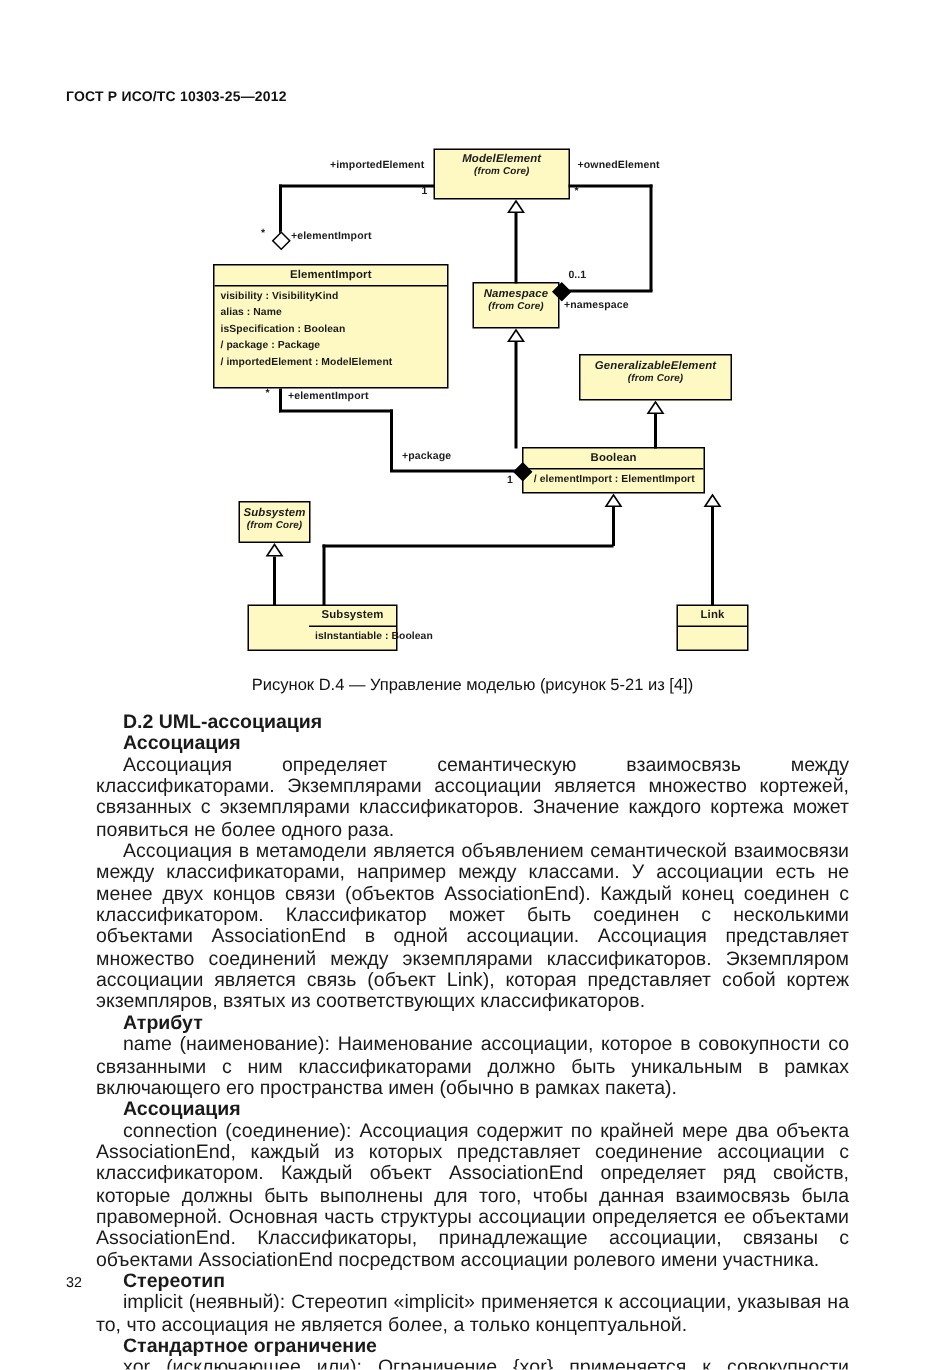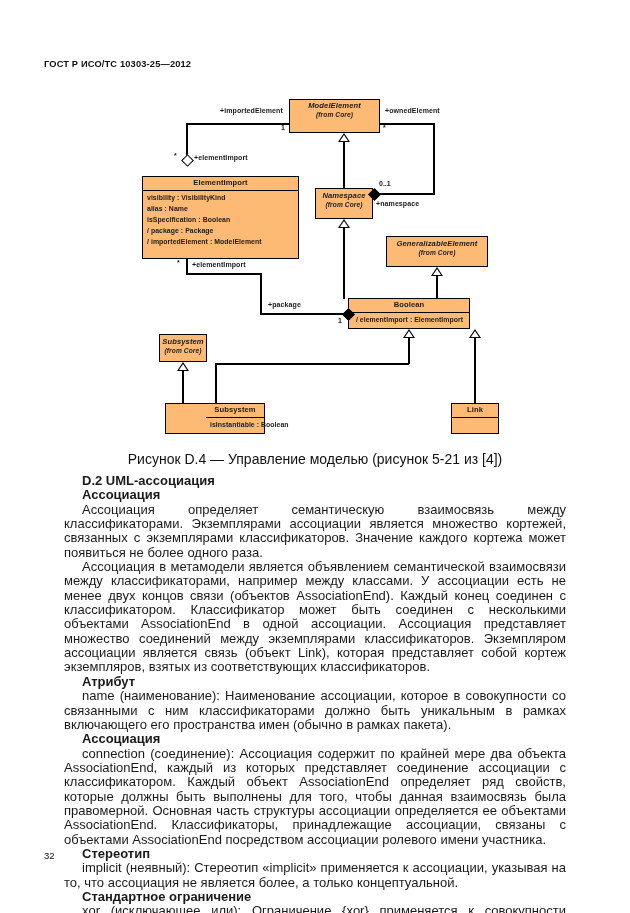--- a/index.html
+++ b/index.html
@@ -42,21 +42,21 @@
   .diagram {
     position: absolute;
     left: 120px;
     top: 76px;
     width: 400px;
     height: 355px;
   }
   .uml-box {
     position: absolute;
     border: 1.6px solid #000;
-    background: #fdba74;
+    background: #fef9c3;
     box-sizing: border-box;
   }
   .uml-name {
     text-align: center;
     font-size: 7.6px;
     font-weight: bold;
     padding: 2px 2px 2px 2px;
     line-height: 1.18;
     letter-spacing: 0.1px;
   }
@@ -123,21 +123,21 @@
     border-left: 4.4px solid transparent;
     border-right: 4.4px solid transparent;
     border-bottom: 6.6px solid #fff;
   }
 
   .figcap {
     position: absolute;
     left: 0; right: 0;
     top: 439px;
     text-align: center;
-    font-size: 14px;
+    font-size: 11px;
     color: #111;
   }
 
   
   .body {
     position: absolute;
     left: 64px;
     top: 462px;
     width: 502px;
   }

